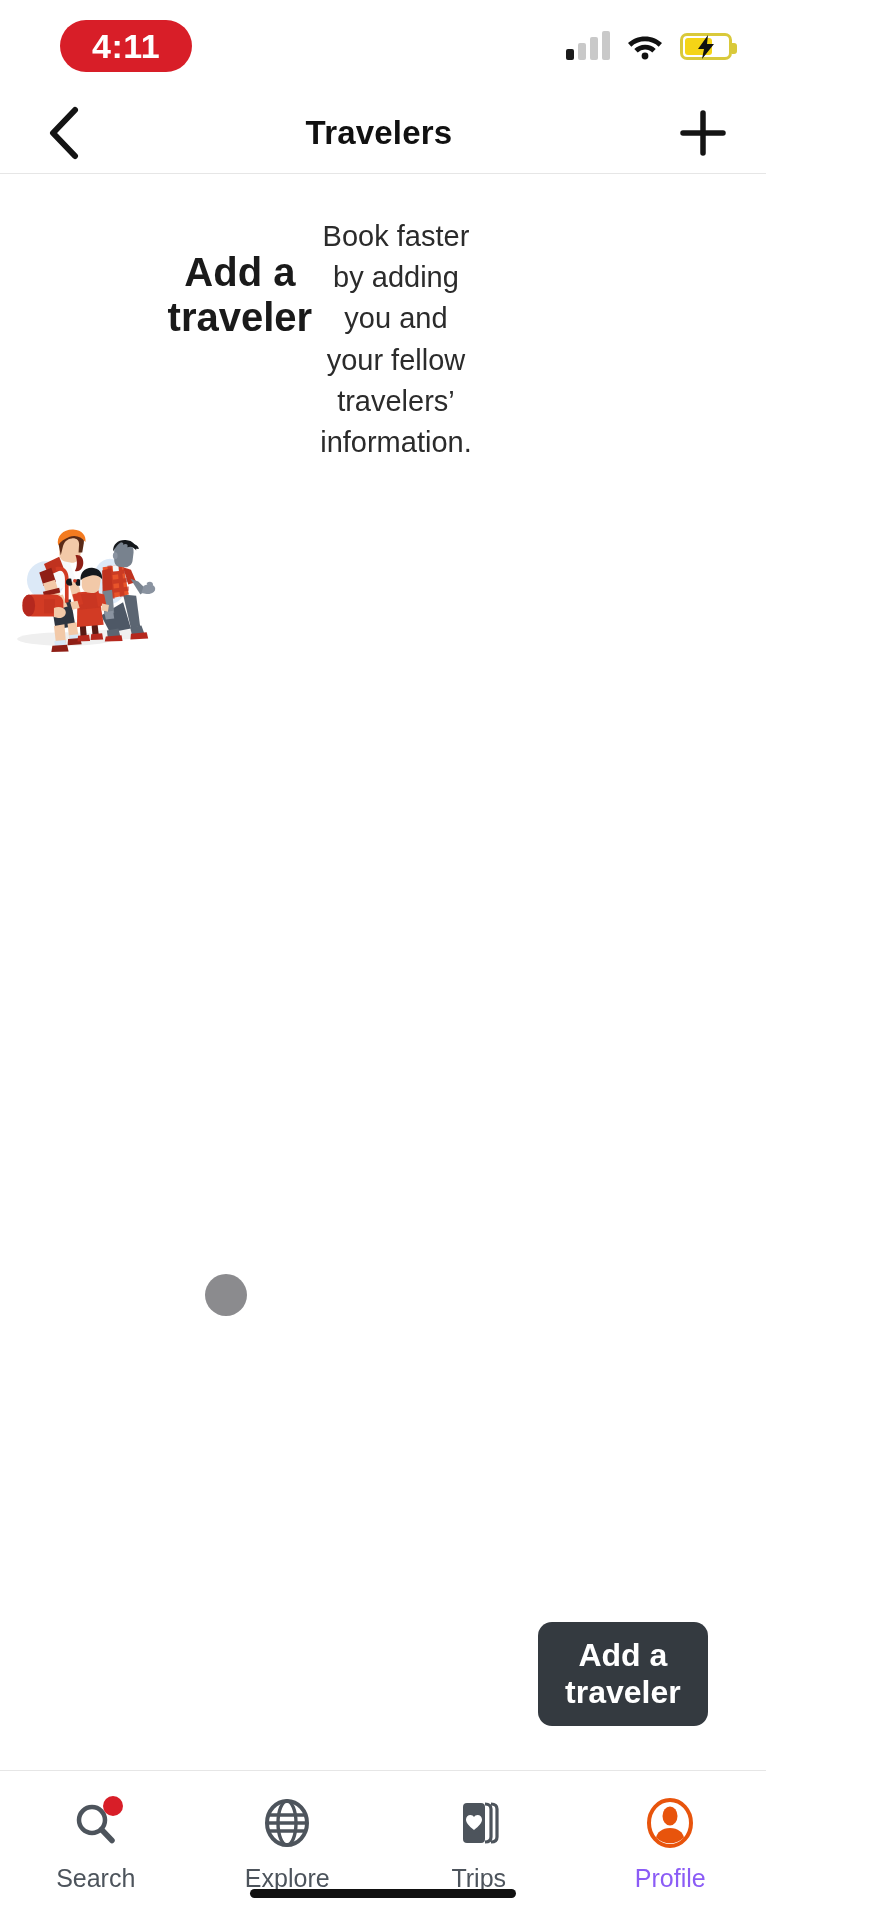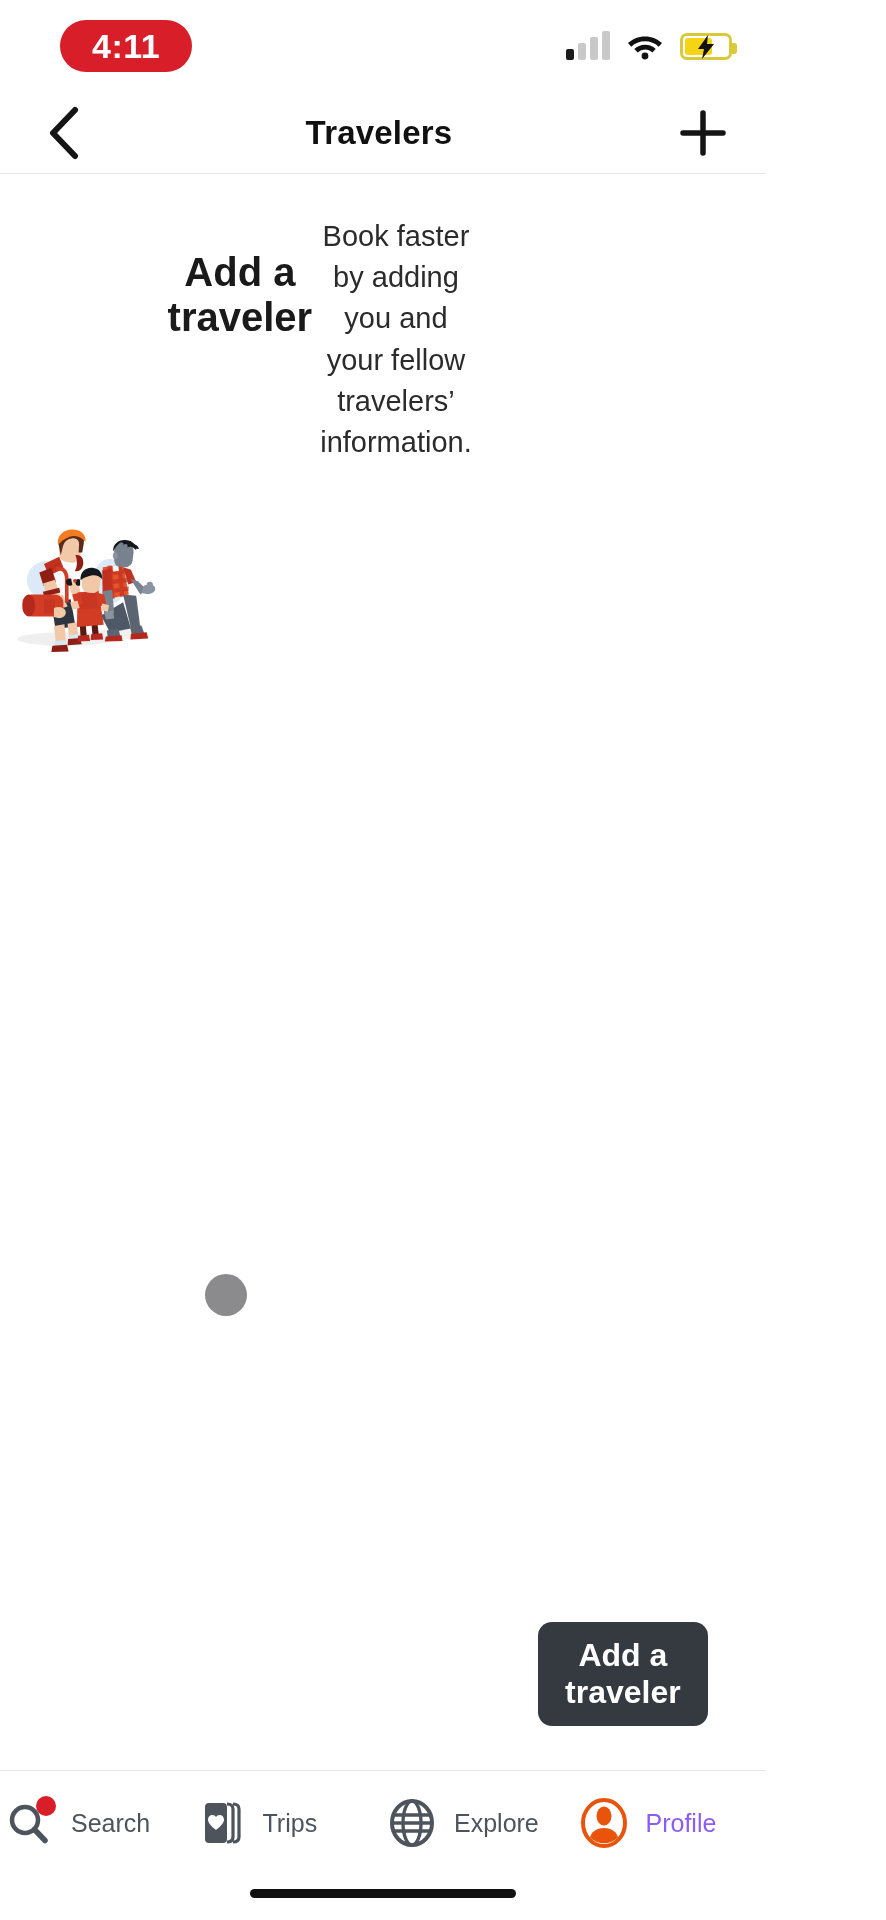--- a/index.html
+++ b/index.html
@@ -79,21 +79,21 @@
     font-family:"Liberation Sans", sans-serif;
     font-size:32px; font-weight:bold;
     display:flex; align-items:center; justify-content:center;
   }
 
   
   .tabbar {
     flex:0 0 150px; border-top:1px solid #e6e6e6;
     display:flex; align-items:flex-start; padding-top:24px;
   }
-  .tab { flex:1; display:flex; flex-direction:row; align-items:center; gap:13px; cursor:pointer; }
+  .tab { flex:1; display:flex; flex-direction:column; align-items:center; gap:13px; cursor:pointer; }
   .tab .ico { position:relative; width:58px; height:56px; display:flex; align-items:center; justify-content:center; }
   .tab .lbl { font-size:25px; color:#4d545c; }
   .tab.active .lbl { color:#8b5cf6; }
   .dot-badge { position:absolute; right:2px; top:1px; width:20px; height:20px; border-radius:50%; background:#D81E28; }
 
   .home-indicator {
     position:absolute; bottom:22px; left:50%; transform:translateX(-50%);
     width:266px; height:9px; border-radius:6px; background:#111;
   }
 </style>
@@ -265,38 +265,38 @@
           <path d="M29.5 30.5 L40 41.5" stroke="#4d545c" stroke-width="5.5" stroke-linecap="round"></path>
         </svg>
         <span class="dot-badge"></span>
       </div>
       <div class="lbl">Search</div>
     </div>
 
     <div class="tab">
       <div class="ico">
         <svg width="48" height="50" viewBox="0 0 48 50">
+          <ellipse cx="24" cy="25" rx="20" ry="22" fill="none" stroke="#4d545c" stroke-width="4"></ellipse>
+          <ellipse cx="24" cy="25" rx="9" ry="22" fill="none" stroke="#4d545c" stroke-width="3.4"></ellipse>
+          <path d="M5 17h38M5 33h38M4 25h40" stroke="#4d545c" stroke-width="3.4" fill="none"></path>
+        </svg>
+      </div>
+      <div class="lbl">Explore</div>
+    </div>
+
+    <div class="tab">
+      <div class="ico">
+        <svg width="48" height="50" viewBox="0 0 48 50">
           <path d="M36 6c4 0 6 2 6 5v28c0 3-2 5-6 5" fill="none" stroke="#4d545c" stroke-width="3.2"></path>
           <path d="M30 6c4 0 6 2 6 5v28c0 3-2 5-6 5" fill="none" stroke="#4d545c" stroke-width="3.2"></path>
           <rect x="8" y="5" width="22" height="40" rx="4" fill="#4d545c"></rect>
           <path d="M19 32c-5-4-8-7-8-10.5 0-2.6 2-4.5 4.4-4.5 1.6 0 2.9.8 3.6 2 .7-1.2 2-2 3.6-2 2.4 0 4.4 1.9 4.4 4.5C27 25 24 28 19 32z" fill="#fff"></path>
         </svg>
       </div>
       <div class="lbl">Trips</div>
-    </div>
-
-    <div class="tab">
-      <div class="ico">
-        <svg width="48" height="50" viewBox="0 0 48 50">
-          <ellipse cx="24" cy="25" rx="20" ry="22" fill="none" stroke="#4d545c" stroke-width="4"></ellipse>
-          <ellipse cx="24" cy="25" rx="9" ry="22" fill="none" stroke="#4d545c" stroke-width="3.4"></ellipse>
-          <path d="M5 17h38M5 33h38M4 25h40" stroke="#4d545c" stroke-width="3.4" fill="none"></path>
-        </svg>
-      </div>
-      <div class="lbl">Explore</div>
     </div>
 
     <div class="tab active">
       <div class="ico">
         <svg width="50" height="52" viewBox="0 0 50 52">
           <ellipse cx="25" cy="26" rx="21" ry="23" fill="none" stroke="#E8540C" stroke-width="4"></ellipse>
           <ellipse cx="25" cy="19" rx="7.5" ry="9.5" fill="#E8540C"></ellipse>
           <path d="M25 31c8 0 13 4.5 14 9.5A21 23 0 0 1 11 40.5C12 35.5 17 31 25 31z" fill="#E8540C"></path>
         </svg>
       </div>

